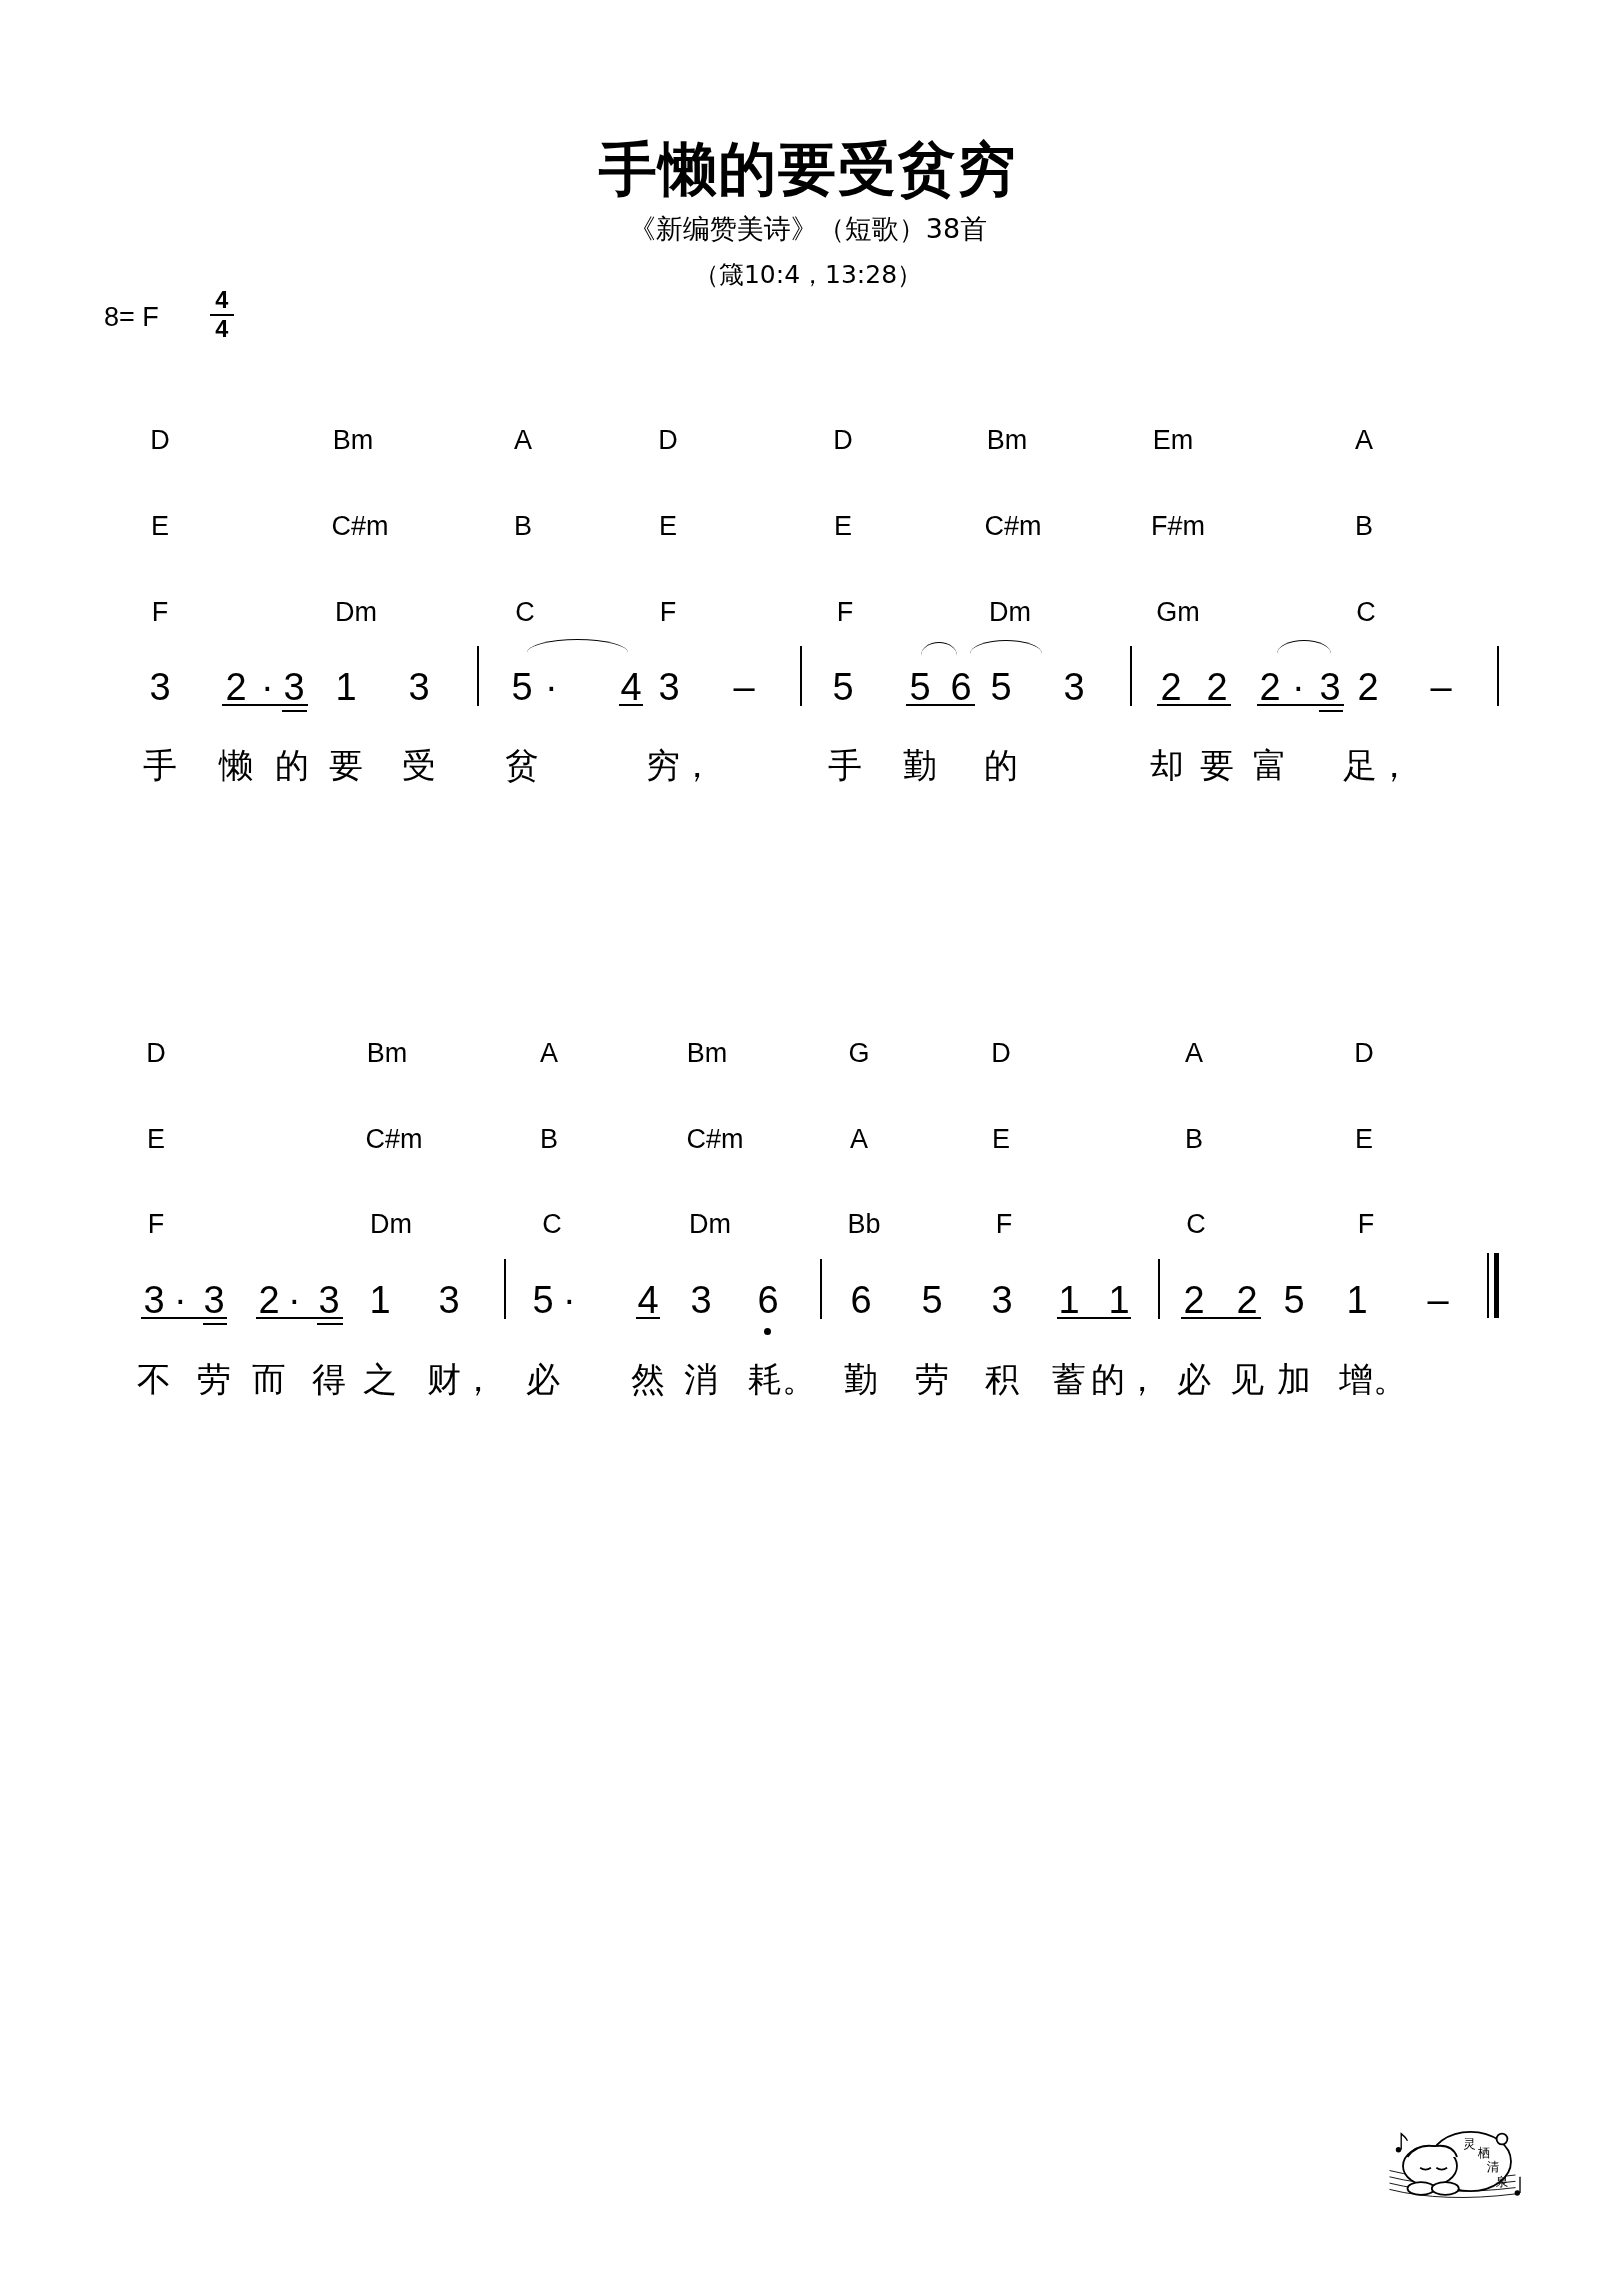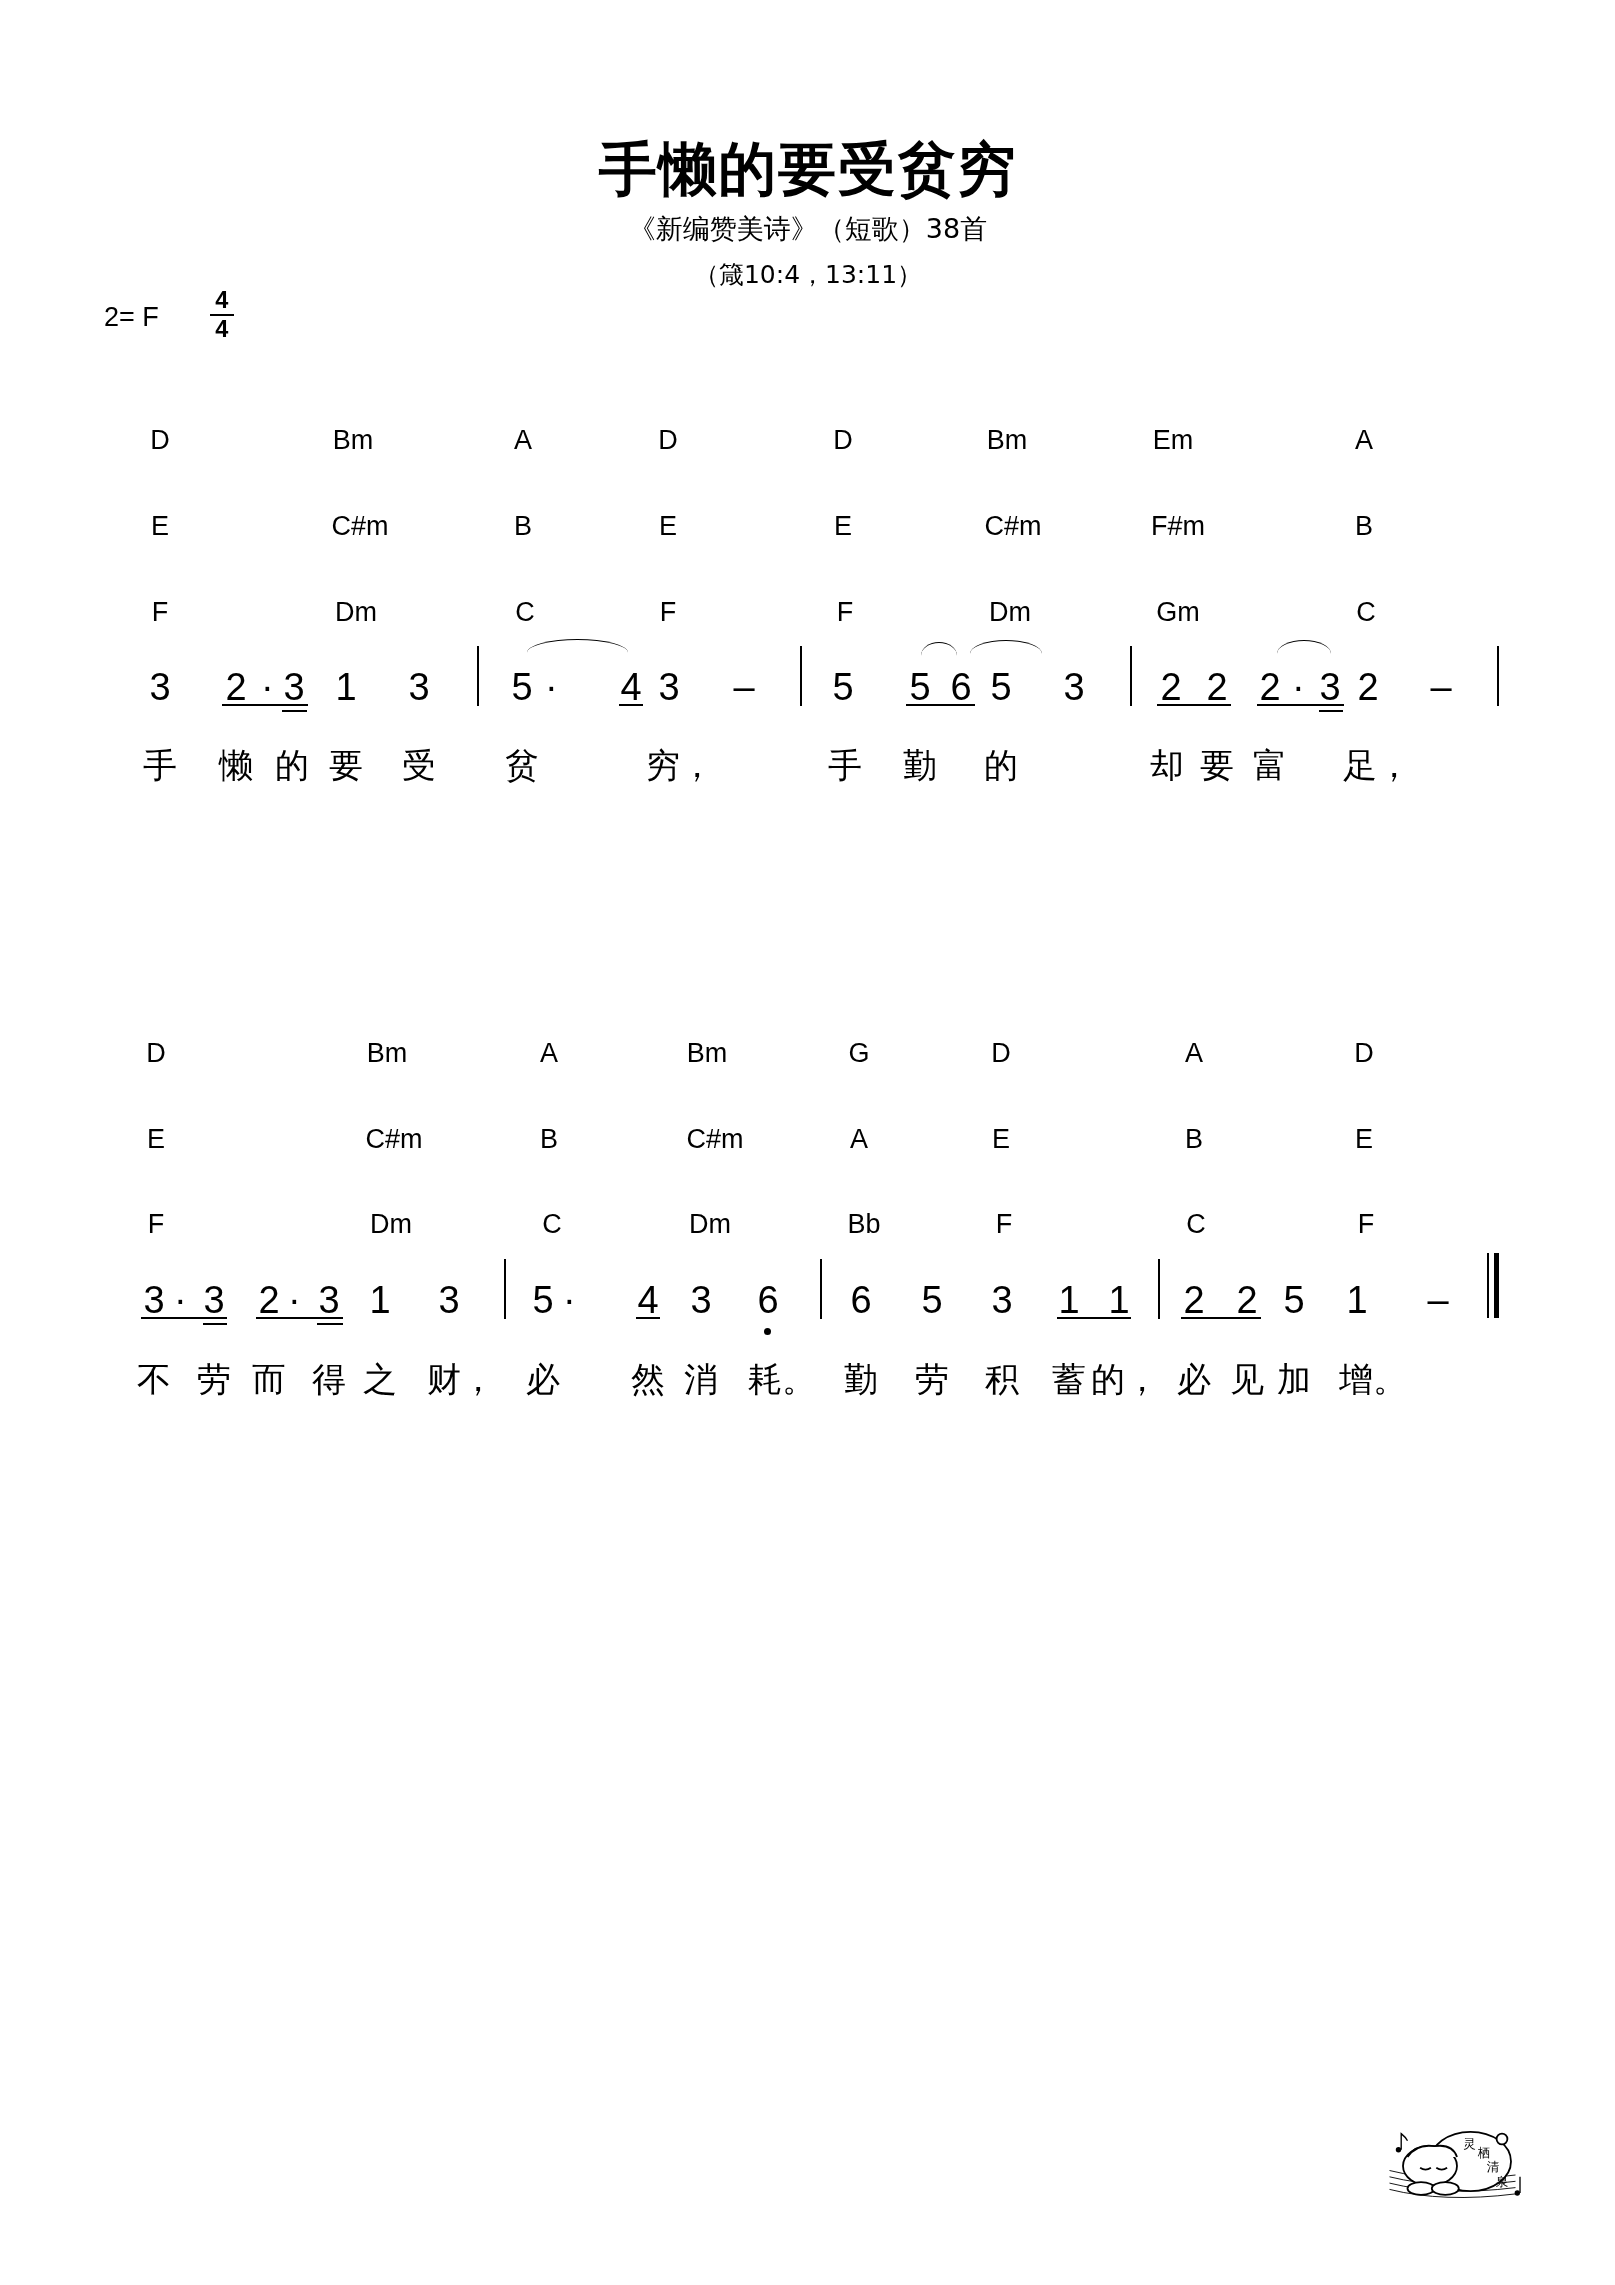--- a/index.html
+++ b/index.html
@@ -19,22 +19,22 @@
   .u { height:1.8px; background:#000; }
   .slur { border-top:1.8px solid #000; border-radius:50% 50% 0 0 / 100% 100% 0 0; height:12.7px; }
   .dot-below { width:7.2px; height:7.2px; border-radius:50%; background:#000; }
   .logo { left:1380px; top:2121px; width:145px; height:90px; }
 </style>
 </head>
 <body>
 
 <div class="abs title">手懒的要受贫穷</div>
 <div class="abs subtitle">《新编赞美诗》（短歌）38首</div>
-<div class="abs ref">（箴10:4，13:11）</div>
-<div class="abs key">2=  F</div>
+<div class="abs ref">（箴10:4，13:28）</div>
+<div class="abs key">8=  F</div>
 <div class="abs ts">
   <div>4</div>
   <div class="line"></div>
   <div>4</div>
 </div>
 
 <div id="sys0">
     <div class="abs chord" style="left: 160px; top: 425px;">D</div>
     <div class="abs chord" style="left: 353px; top: 425px;">Bm</div>
     <div class="abs chord" style="left: 523px; top: 425px;">A</div>

